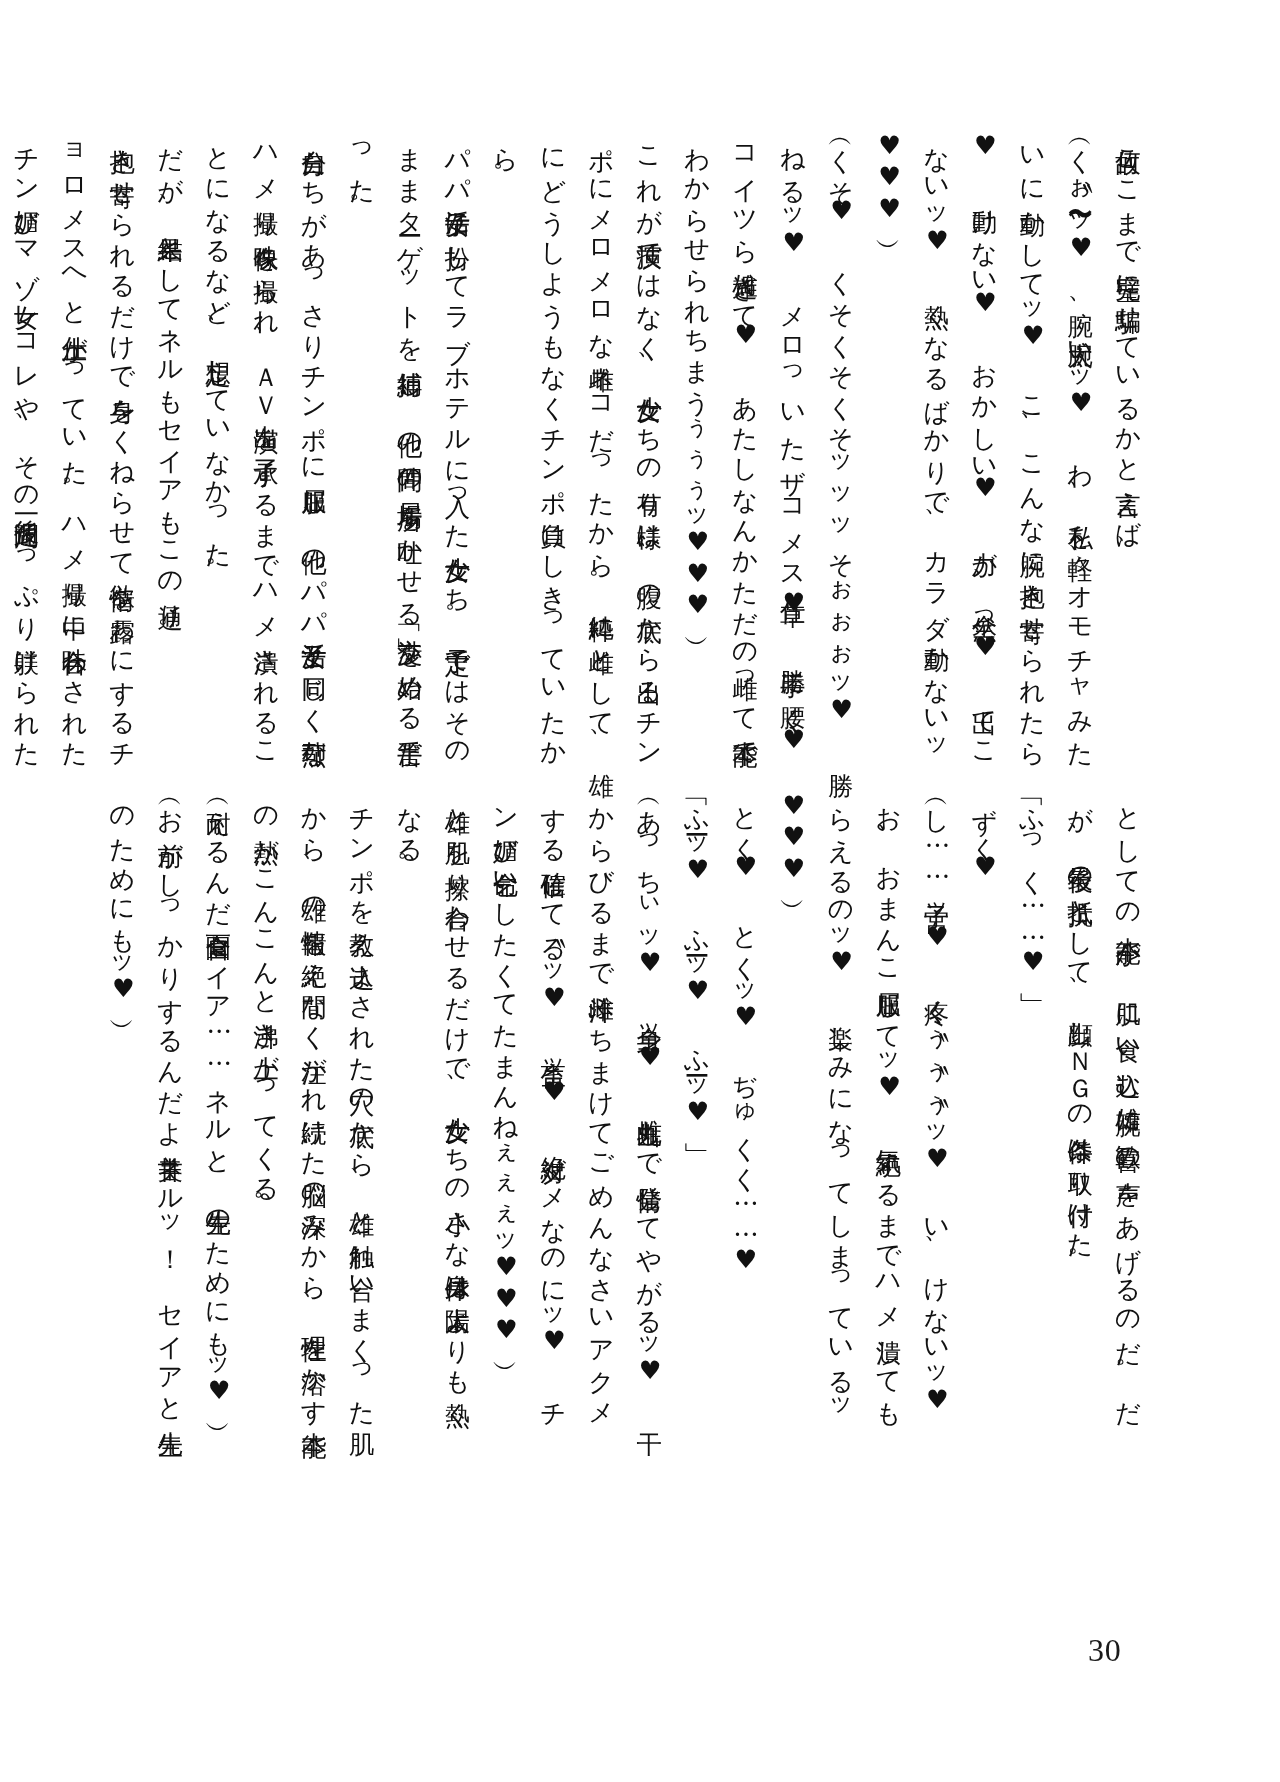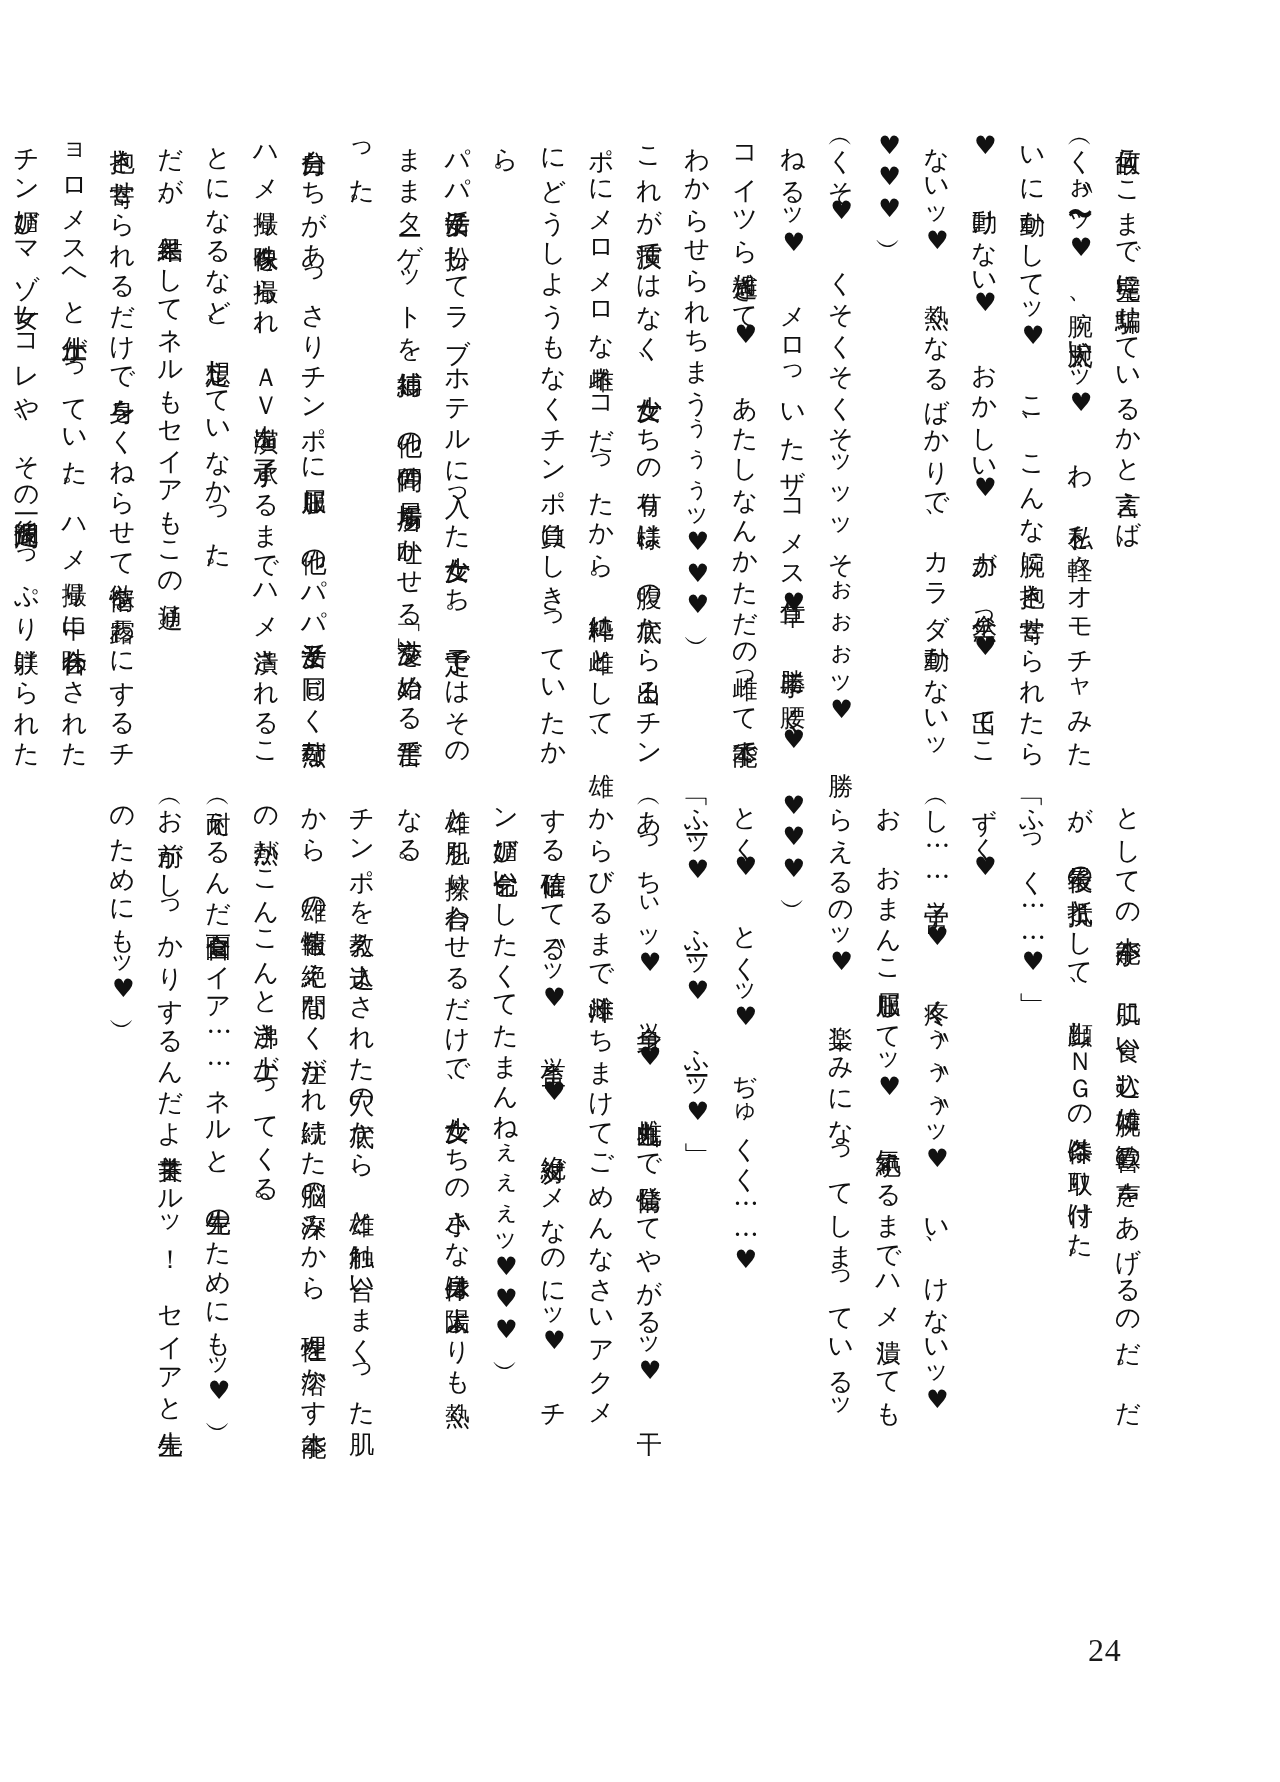--- a/index.html
+++ b/index.html
@@ -80,15 +80,15 @@
 ずく♥
 （し……子宮ッ♥　疼く〝ぅ〝ぅ〝ぅッ♥　い、けないッ♥　お、おまんこ屈服してッ♥　気絶するまでハメ潰してもらえるのッ♥　楽しみになってしまっているッ♥♥♥）
 とく♥　とくッ♥　ぢゅくく……♥
 「ふーッ♥　ふーッ♥　ふーッ♥」
 （あっちぃッ♥　全身ッ♥　雌丸出しで発情してやがるッ♥　干からびるまで雌汁ぶちまけてごめんなさいアクメする確信して〝るッ♥　畜生ッ♥　絶対ダメなのにッ♥　チン媚び命乞いしたくてたまんねぇぇぇッ♥♥♥）
 雄と肌を擦り合わせるだけで、少女たちの小さな身体は太陽よりも熱くなる。
 チンポを教え込まされた穴の底から、雄と触れ合いまくった肌から、雄の情報を絶え間なく注がれ続けた脳の深みから、理性を溶かす本能の熱がこんこんと沸き上がってくる。
 （耐えるんだ百合園セイア……ネルと、先生のためにもッ♥）
 （お前がしっかりするんだよ美甘ネルッ！　セイアと先生のためにもッ♥）</div>
 
-  <div class="folio">24</div>
+  <div class="folio">30</div>
 
 </div>
 
 </body></html>

